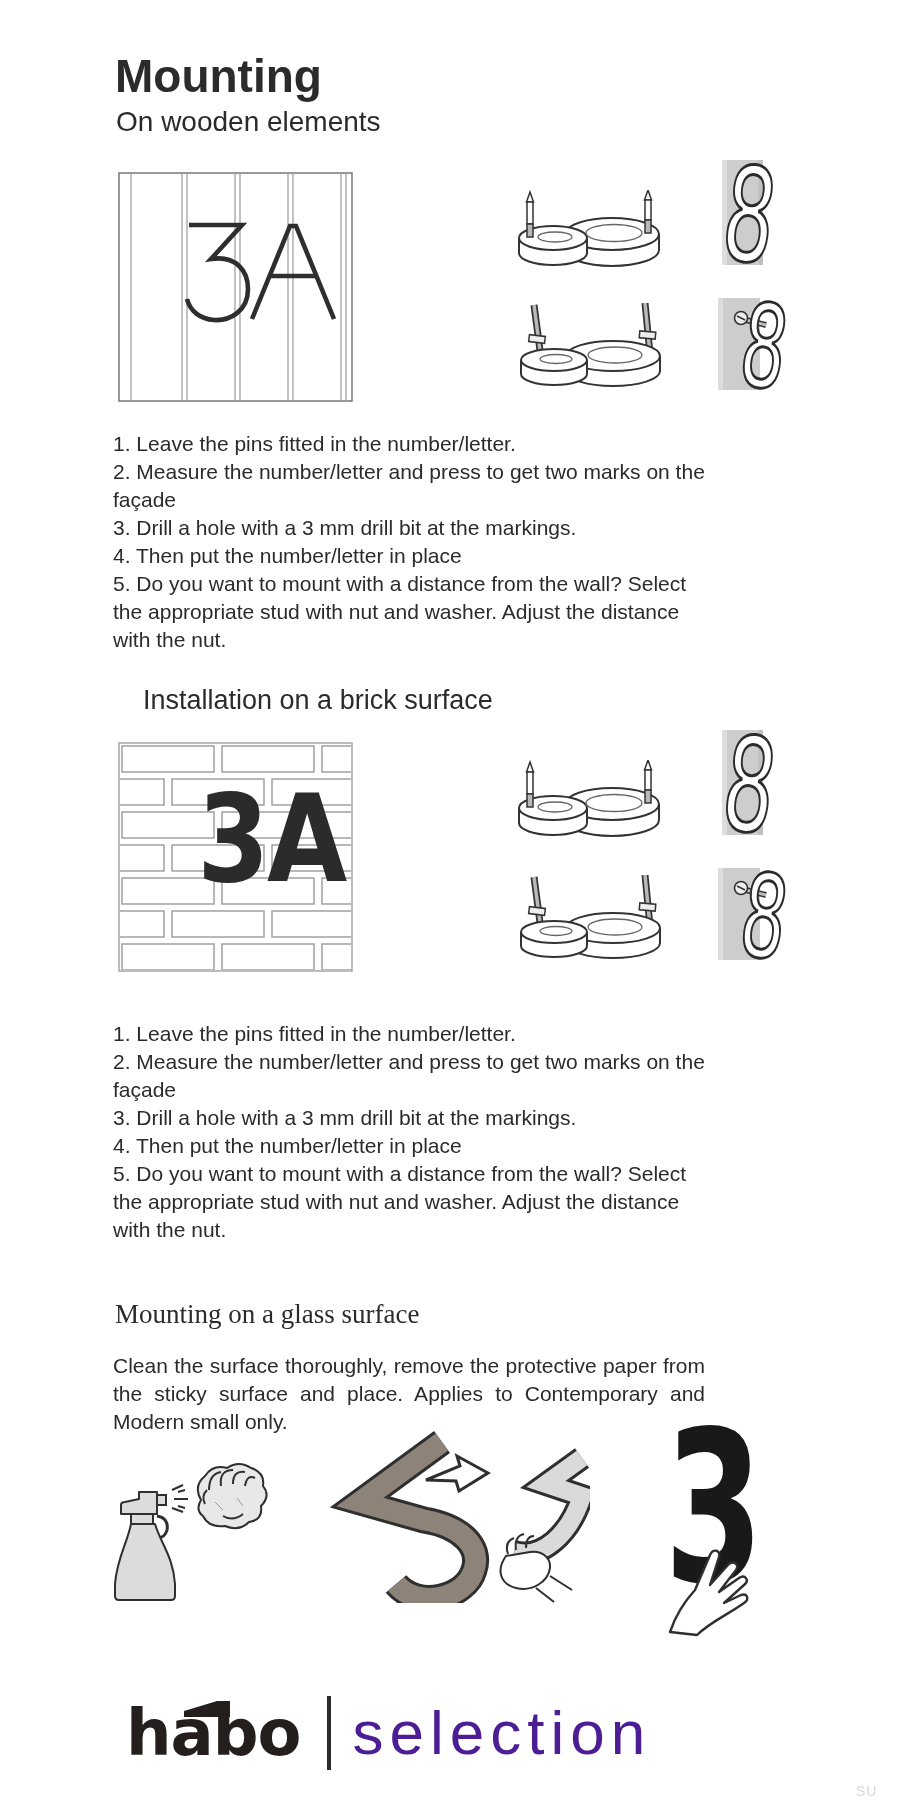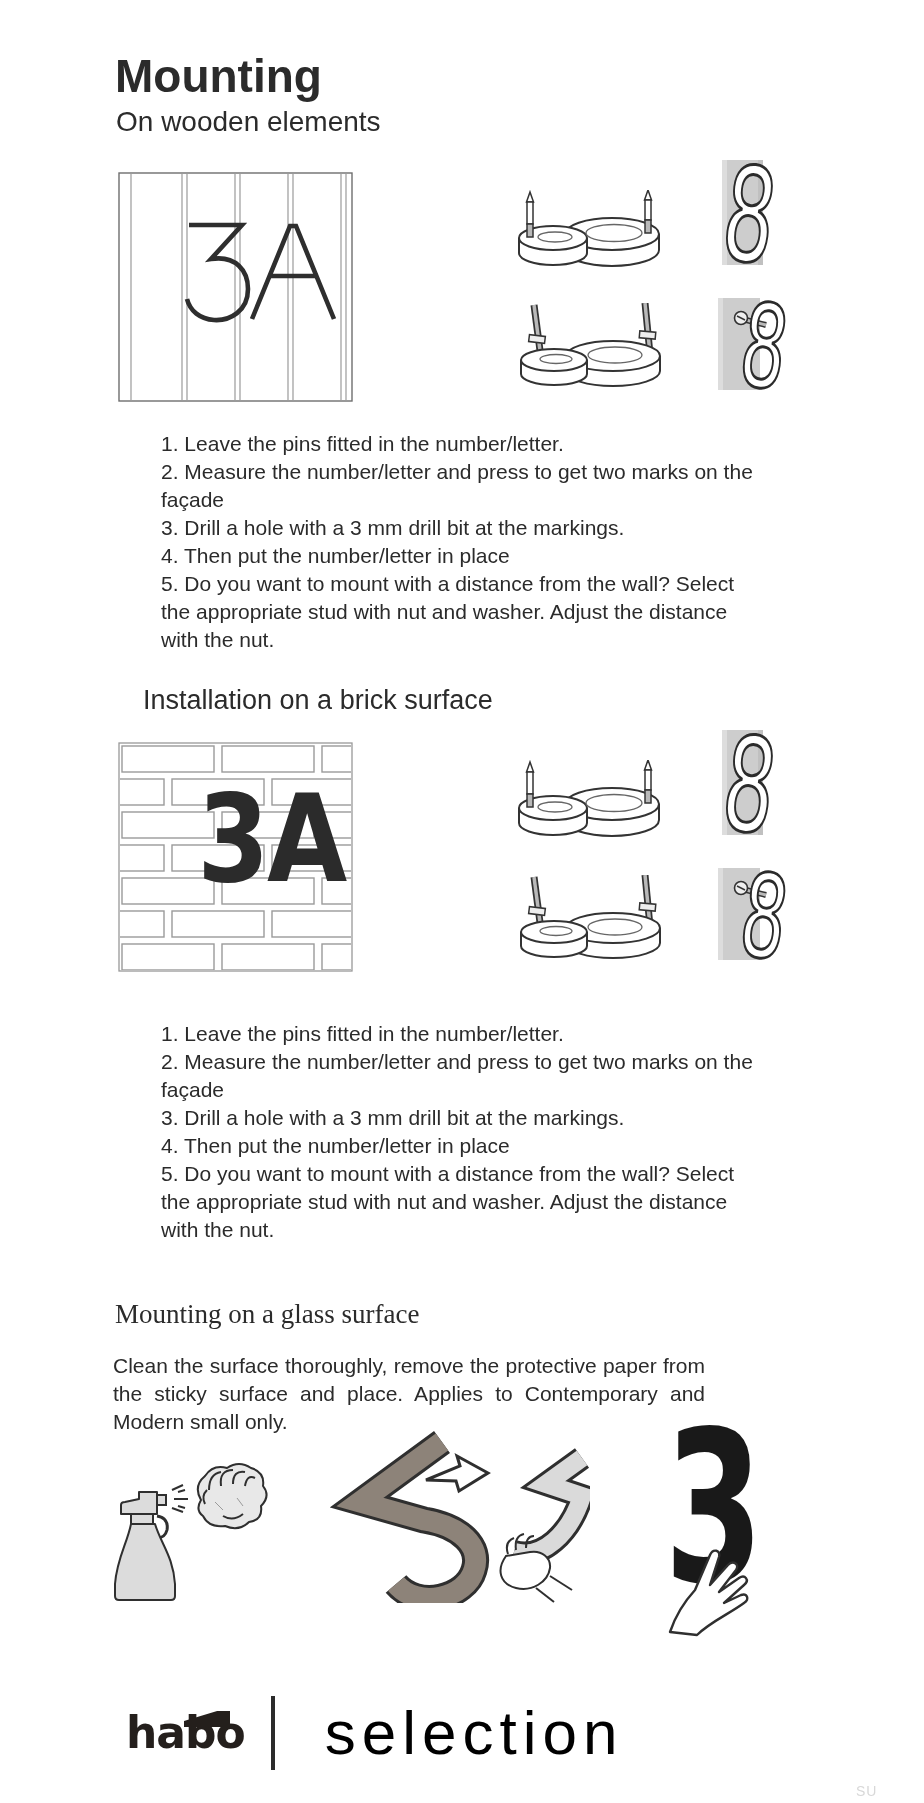--- a/index.html
+++ b/index.html
@@ -5,32 +5,32 @@
   * { margin:0; padding:0; box-sizing:border-box; }
   html,body { background:#ffffff; }
   .page {
     position:relative; width:924px; height:1803px; background:#ffffff;
     font-family:"Liberation Sans", sans-serif; color:#2b2b2b; overflow:hidden;
   }
   .abs { position:absolute; }
   .title { font-size:46px; line-height:1.05; font-weight:bold; }
   .subtitle { font-size:28px; line-height:1.1; }
   .h2 { font-size:27px; line-height:1.1; font-weight:normal; }
-  .steps { font-size:21px; line-height:28px;margin-left:48px; }
+  .steps { font-size:21px; line-height:28px; }
   .body-text { font-size:21px; line-height:28px; text-align:justify; }
   .watermark { font-size:14px; letter-spacing:1px; color:#d8d8d8; }
   svg { display:block; }
   .logo-row { display:flex; align-items:center; height:82px; }
   .habo-wrap { position:relative; }
-  .habo-text { font-family:"DejaVu Sans", sans-serif; font-weight:bold; font-size:44px;
+  .habo-text { font-family:"DejaVu Sans", sans-serif; font-weight:bold; font-size:64px;
                letter-spacing:-1px; color:#241f1c; line-height:1; }
   .habo-flag { position:absolute; left:58px; top:0px; width:46px; height:16px; background:#241f1c;
                clip-path:polygon(0 62%, 72% 0, 100% 0, 100% 100%, 0 100%); }
   .logo-bar { width:4px; height:74px; background:#2b2b2b; margin:0 22px 0 26px; }
-  .selection-text { font-size:62px; letter-spacing:6px; color:#000000; line-height:1;margin-left:28px; }
+  .selection-text { font-size:62px; letter-spacing:6px; color:#4c1d95; line-height:1; }
 </style>
 </head>
 <body>
 
 <div class="page">
 
   <h1 class="abs title" style="left:115px; top:52px;">Mounting</h1>
   <div class="abs subtitle" style="left:116px; top:107px;">On wooden elements</div>
 
   <svg class="abs" style="left:118px; top:172px;" width="235" height="230" viewBox="0 0 235 230">

